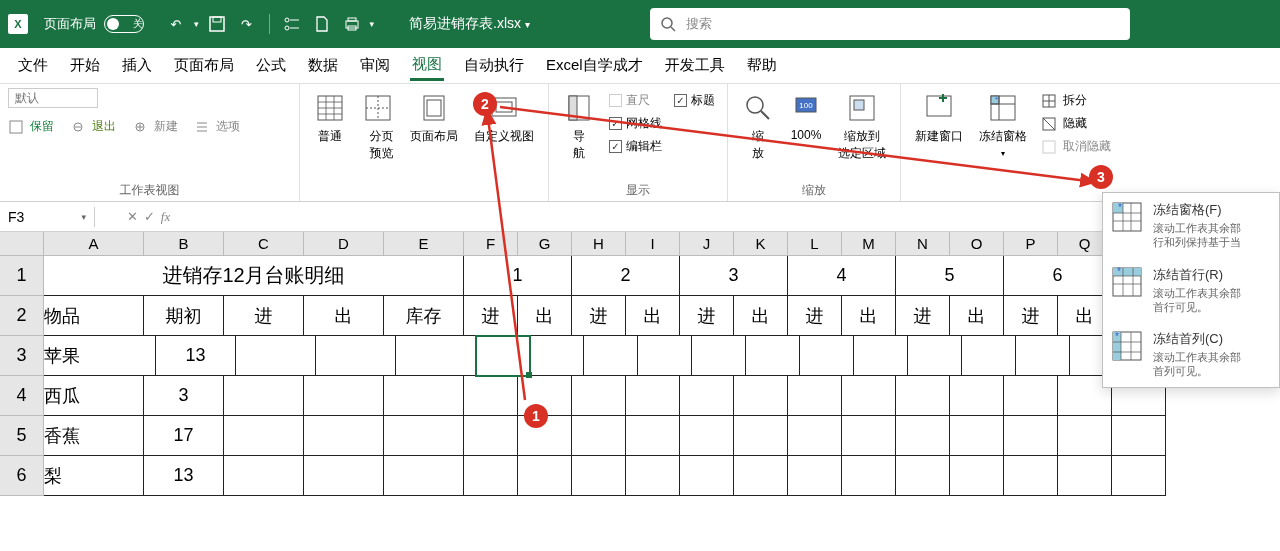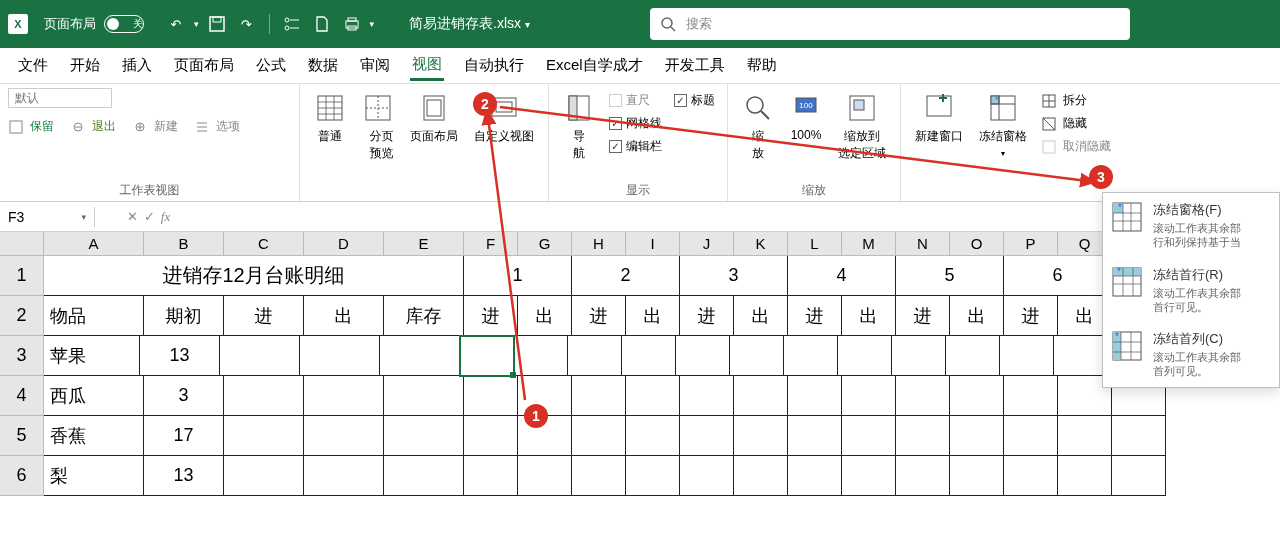--- a/index.html
+++ b/index.html
@@ -27,37 +27,37 @@
     .ribbon { height: 118px; display: flex; border-bottom: 1px solid #d0d0d0; background: #fff; }
     .ribbon-group { border-right: 1px solid #e0e0e0; padding: 4px 8px 2px; display: flex; flex-direction: column; position: relative; }
     .ribbon-group-content { flex: 1; display: flex; align-items: flex-start; gap: 4px; }
     .ribbon-group-label { text-align: center; font-size: 12px; color: #666; margin-top: 2px; }
     .ribbon-big-btn { display: flex; flex-direction: column; align-items: center; gap: 4px; padding: 4px 6px; cursor: pointer; font-size: 12px; text-align: center; min-width: 44px; }
     .ribbon-big-btn .icon { width: 32px; height: 32px; display: flex; align-items: center; justify-content: center; }
     .ribbon-small-row { display: flex; flex-direction: column; gap: 6px; padding: 2px 4px; }
     .ribbon-small-btn { display: flex; align-items: center; gap: 6px; font-size: 12px; cursor: pointer; }
     .ribbon-chk { display: flex; align-items: center; gap: 4px; font-size: 12px; }
     .chk-box { width: 13px; height: 13px; border: 1px solid #666; display: flex; align-items: center; justify-content: center; font-size: 10px; color: #333; }
-    .defaultbox { border: 1px solid #ccc; padding: 2px 6px; font-size: 12px; color: #999; width: 104px; margin-bottom: 6px; }
+    .defaultbox { border: 1px solid #ccc; padding: 2px 6px; font-size: 12px; color: #999; width: 90px; margin-bottom: 6px; }
     
     
     .namebox-row { height: 30px; display: flex; align-items: center; border-bottom: 1px solid #d0d0d0; background: #fff; }
     .namebox { width: 95px; padding: 2px 8px; font-size: 14px; border-right: 1px solid #ccc; display: flex; align-items: center; justify-content: space-between; }
     .fx-btns { display: flex; align-items: center; gap: 6px; padding: 0 8px; color: #888; font-size: 13px; }
     .fx { font-style: italic; font-family: serif; }
     
     
     .grid-wrap { position: relative; overflow: hidden; }
     .col-headers { display: flex; height: 24px; }
     .corner { width: 44px; background: #e6e6e6; border-right: 1px solid #bbb; border-bottom: 1px solid #bbb; }
     .col-h { background: #e6e6e6; border-right: 1px solid #bbb; border-bottom: 1px solid #bbb; display: flex; align-items: center; justify-content: center; font-size: 15px; }
     .row { display: flex; }
     .row-h { width: 44px; background: #e6e6e6; border-right: 1px solid #bbb; border-bottom: 1px solid #bbb; display: flex; align-items: center; justify-content: center; font-size: 18px; }
     .cell { border-right: 1px solid #222; border-bottom: 1px solid #222; display: flex; align-items: center; justify-content: center; font-size: 18px; background: #fff; position: relative; }
-    .cell.left { justify-content: flex-start; padding-left: 6px; }
+    .cell.left { justify-content: flex-start; }
     .sel { outline: 2px solid #1a7243; outline-offset: -1px; z-index: 5; }
     .sel::after { content: ''; position: absolute; right: -3px; bottom: -3px; width: 6px; height: 6px; background: #1a7243; }
     
     
     .badge { position: absolute; width: 24px; height: 24px; background: #d93025; color: #fff; border-radius: 50%; display: flex; align-items: center; justify-content: center; font-size: 14px; font-weight: bold; z-index: 100; }
     .arrow { position: absolute; z-index: 90; pointer-events: none; }
     
     
     .freeze-dropdown { position: absolute; right: 0; top: 192px; width: 178px; background: #fff; border: 1px solid #c0c0c0; box-shadow: 0 4px 12px rgba(0,0,0,0.15); z-index: 200; }
     .freeze-item { display: flex; padding: 8px 8px; gap: 10px; cursor: pointer; align-items: flex-start; }
@@ -403,21 +403,21 @@
         <div class="cell" style="width: 54px; height: 40px;">进</div>
         <div class="cell" style="width: 54px; height: 40px;">出</div>
         <div class="cell" style="width: 54px; height: 40px;">进</div>
         <div class="cell" style="width: 54px; height: 40px;">出</div>
         <div class="cell" style="width: 54px; height: 40px;">进</div>
         <div class="cell" style="width: 54px; height: 40px;">出</div>
         <div class="cell" style="width: 54px; height: 40px;">进</div>
       </div>
       <div class="row" style="height: 40px;">
         <div class="row-h" style="height: 40px;">3</div>
-        <div class="cell left" style="width: 96px; height: 40px;">苹果</div>
+        <div class="cell left" style="width: 112px; height: 40px;">苹果</div>
         <div class="cell" style="width: 80px; height: 40px;">13</div>
         <div class="cell" style="width: 80px; height: 40px;"></div>
         <div class="cell" style="width: 80px; height: 40px;"></div>
         <div class="cell" style="width: 80px; height: 40px;"></div>
         <div class="cell sel" style="width: 54px; height: 40px;"></div>
         <div class="cell" style="width: 54px; height: 40px;"></div>
         <div class="cell" style="width: 54px; height: 40px;"></div>
         <div class="cell" style="width: 54px; height: 40px;"></div>
         <div class="cell" style="width: 54px; height: 40px;"></div>
         <div class="cell" style="width: 54px; height: 40px;"></div>

